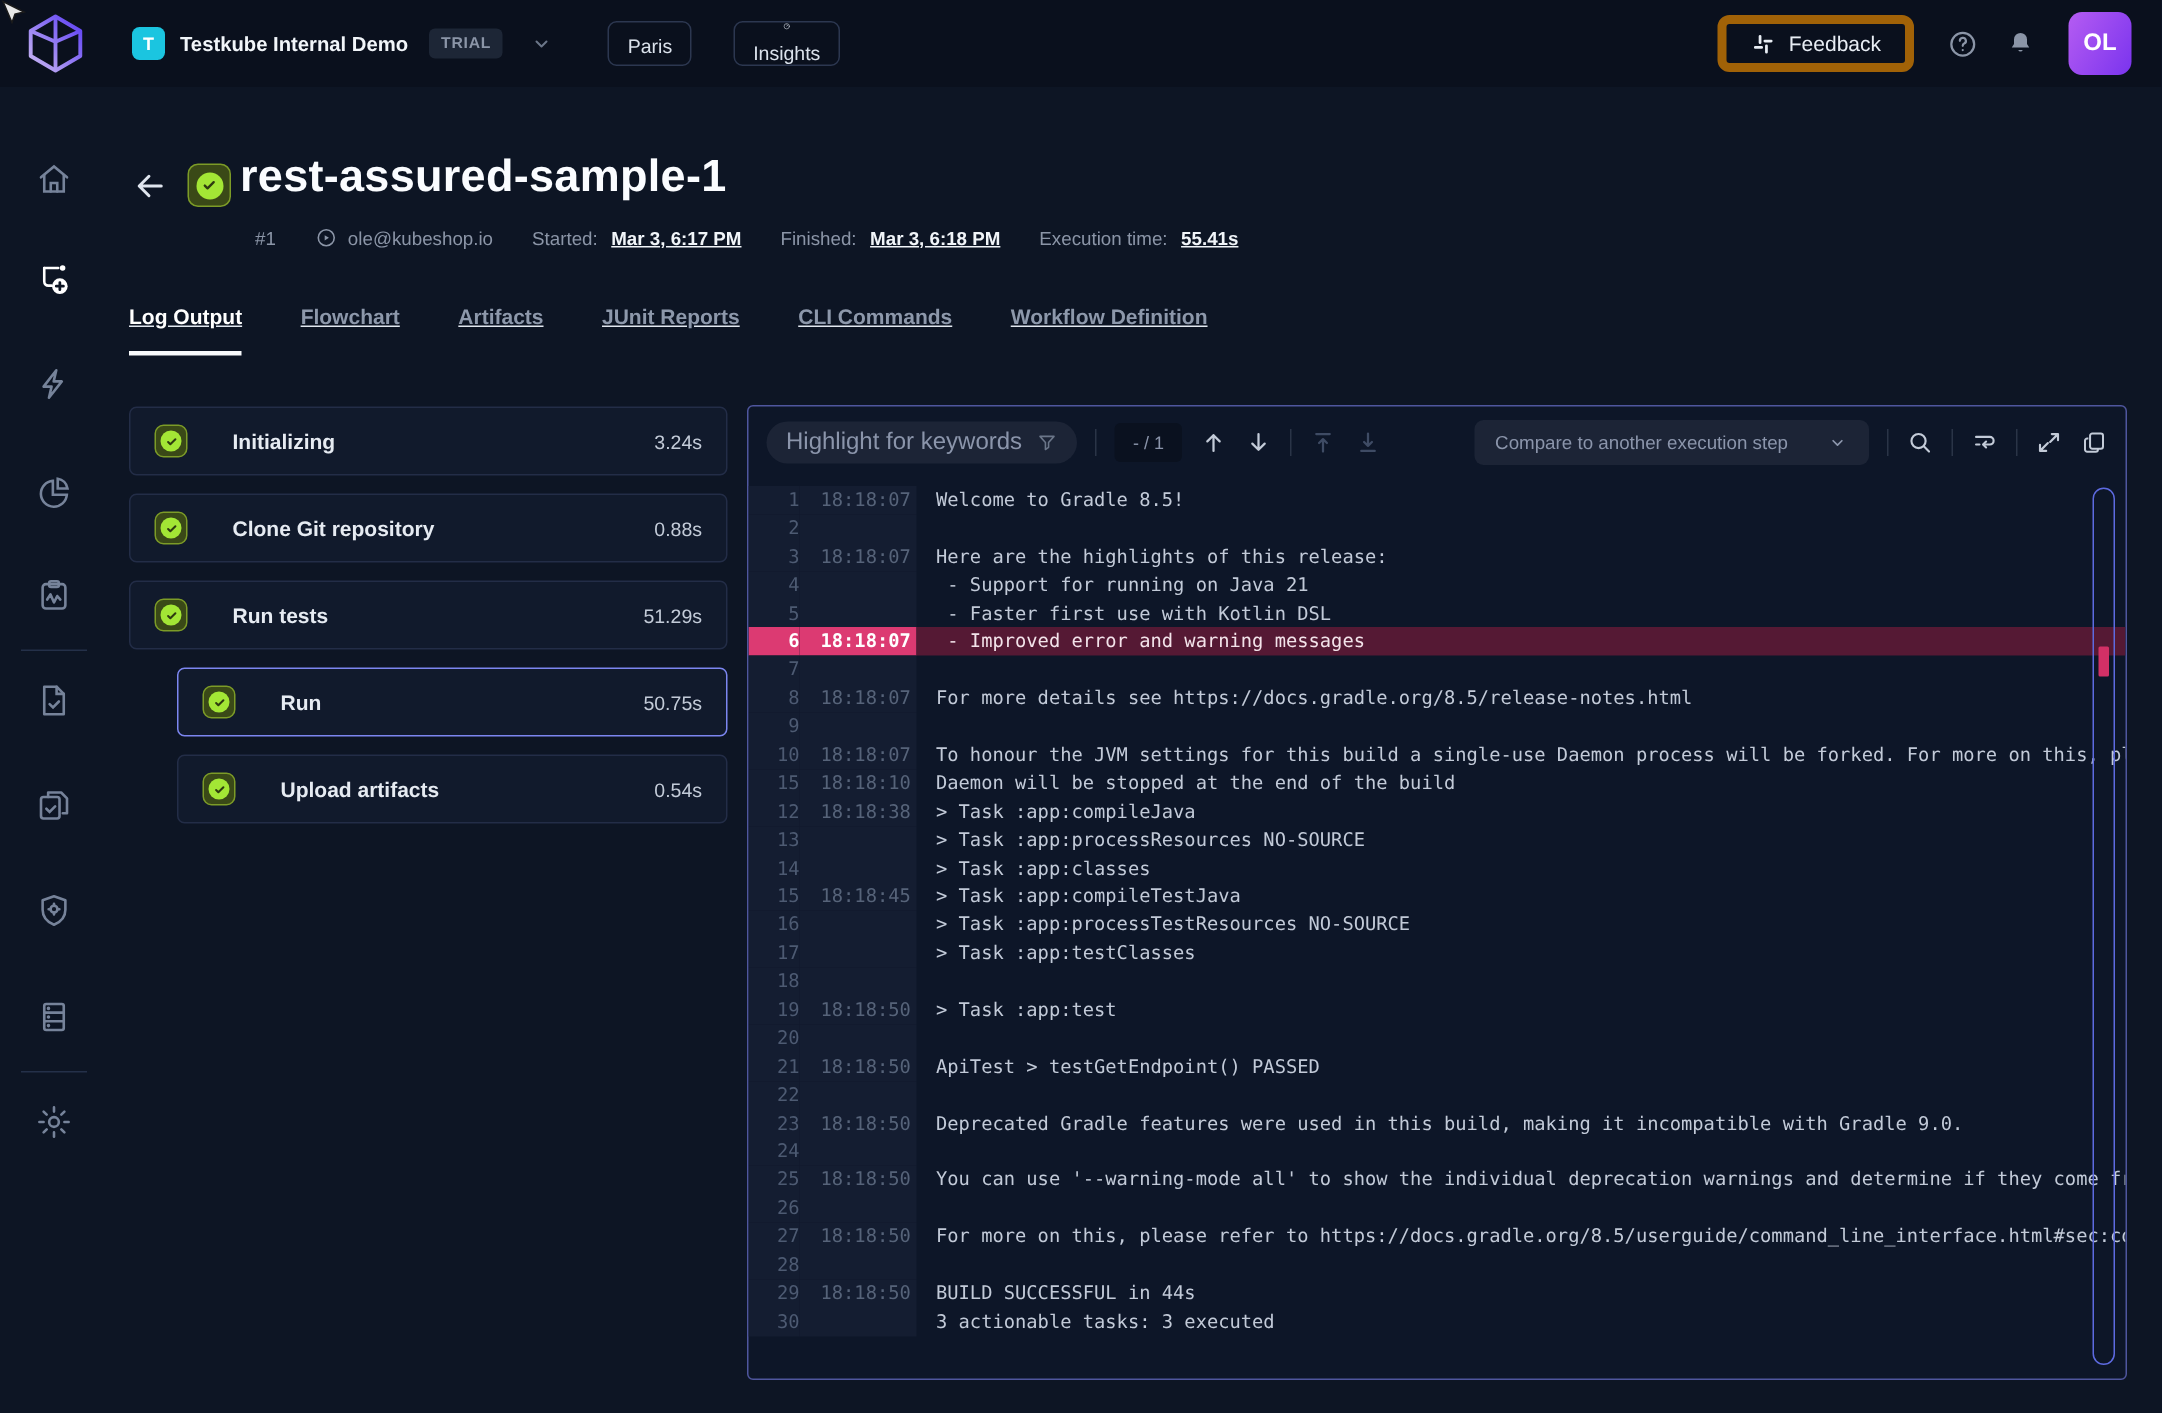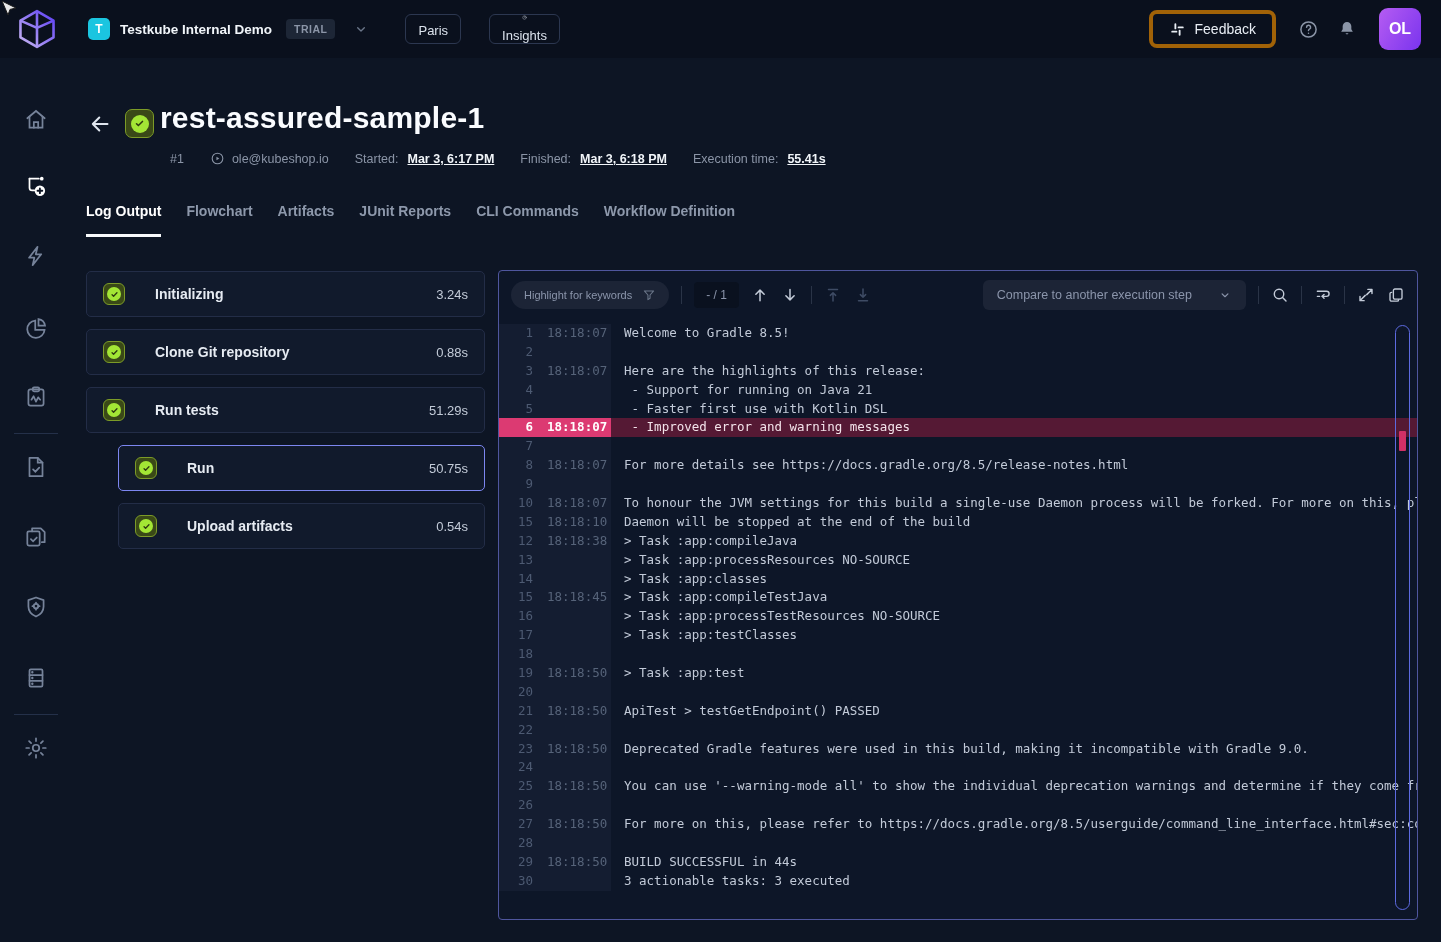--- a/index.html
+++ b/index.html
@@ -21,21 +21,21 @@
     color:#fff; font-size:12px; font-weight:700; display:flex; align-items:center; justify-content:center;}
   .org-name{ font-size:13.5px; font-weight:700; color:#f1f5f9;text-align:center; }
   .trial-badge{ margin-left:4px; background:#1d2636; color:#8b95a7; font-size:10.5px; font-weight:700;
     letter-spacing:.5px; padding:4px 8px; border-radius:4px; }
   .chev{ color:#6b7689; margin-left:8px; }
   .pill-btn{ display:flex; align-items:center; gap:8px; height:30px; padding:0 12px;
     border:1px solid #2c3750; border-radius:6px; color:#dbe2ec; font-size:13px; cursor:pointer; background:transparent;flex-direction:column;}
   .dot{ width:8px; height:8px; border-radius:50%; background:#84cc16; }
   .spacer{ flex:1; }
   .feedback-btn{ display:flex; align-items:center; gap:9px; height:38px; padding:0 16px;
-    border:4px solid #a16207; border-radius:8px; font-size:14px; color:#e8edf4; cursor:pointer; background:transparent;}
+    border:6px solid #a16207; border-radius:8px; font-size:14px; color:#e8edf4; cursor:pointer; background:transparent;}
   .round-icon{ color:#8b95a7; cursor:pointer; }
   .avatar{ width:42px; height:42px; border-radius:9px; margin-left:22px;
     background:linear-gradient(120deg,#b55cf2,#7a34ee); color:#fff; font-weight:700; font-size:16px;
     display:flex; align-items:center; justify-content:center; cursor:pointer;}
 
   
   .sidebar{ position:absolute; top:58px; left:0; width:72px; bottom:0; }
   .side-icon{ position:absolute; left:23px; width:26px; height:26px; color:#76839a; cursor:pointer; }
   .side-icon.active{ color:#ffffff; }
   .side-divider{ position:absolute; left:14px; width:44px; height:1px; background:#243049; }
@@ -45,21 +45,21 @@
   .status-badge{ position:absolute; left:125px; top:109px; width:29px; height:29px; border-radius:7px;
     background:#3a4917; border:1.5px solid #7c9b27; display:flex; align-items:center; justify-content:center;}
   .status-badge .si-circle{ width:18px; height:18px; }
   .page-title{ position:absolute; left:160px; top:101px; font-size:30px; font-weight:800; color:#fafcff; letter-spacing:.2px;}
   .meta-row{ position:absolute; left:170px; top:151px; display:flex; align-items:center; gap:26px;
     font-size:12.5px; color:#8b95a7;}
   .meta-item{ display:flex; align-items:center; gap:7px; }
   .meta-value{ color:#f1f5f9; font-weight:700; margin-left:2px;text-decoration:underline;}
 
   
-  .tabs{ position:absolute; left:86px; top:203px; display:flex; gap:25px; }
+  .tabs{ position:absolute; left:86px; top:203px; display:flex; gap:39px;text-decoration:underline; }
   .tab{ font-size:14px; font-weight:600; color:#8d98ab; padding-bottom:15px; cursor:pointer;
     border-bottom:3px solid transparent;}
   .tab.active{ color:#ffffff; border-bottom-color:#f8fafc; }
 
   
   .steps{ position:absolute; left:86px; top:271px; width:399px; }
   .step-card{ height:46px; margin-bottom:12px; background:#111a2c; border:1px solid #232d47; border-radius:5px;
     display:flex; align-items:center; padding:0 16px; cursor:pointer;}
   .step-card.indent{ margin-left:32px; }
   .step-card.selected{ border-color:#7c86f0; }
@@ -68,21 +68,21 @@
   .si-circle{ width:14px; height:14px; border-radius:50%; background:#a3e635;
     display:flex; align-items:center; justify-content:center; color:#2f3b10;}
   .step-label{ margin-left:30px; font-size:14px; font-weight:600; color:#e6ebf2; flex:1;}
   .step-duration{ font-size:13px; color:#c3cbd8; }
 
   
   .logpanel{ position:absolute; left:498px; top:270px; width:920px; height:650px;
     background:#0d1628; border:1px solid #4f569e; border-radius:4px; overflow:hidden;}
   .log-toolbar{ height:48px; display:flex; align-items:center; padding:0 12px; gap:12px; }
   .tool-pill{ display:flex; align-items:center; gap:10px; height:28px; padding:0 13px; background:#1c2436;
-    border-radius:15px; color:#8b95ab; font-size:11px; cursor:pointer;}
+    border-radius:15px; color:#8b95ab; font-size:16px; cursor:pointer;}
   .tool-divider{ width:1px; height:18px; background:#2a3447; }
   .counter-box{ height:26px; padding:0 12px; background:#0a111f; border-radius:4px; color:#8b95ab;
     font-size:12px; display:flex; align-items:center;}
   .tool-icon{ width:18px; height:18px; color:#c3cbd8; cursor:pointer; flex:none;}
   .tool-icon.dim{ color:#3e4b64; }
   .compare-pill{ display:flex; align-items:center; gap:26px; height:30px; padding:0 14px; background:#1c2436;
     border-radius:6px; color:#8b95ab; font-size:12.5px; cursor:pointer;}
 
   .log-body{ position:relative; margin-top:5px; font-family:"DejaVu Sans Mono", monospace;
     font-size:12.5px; }

